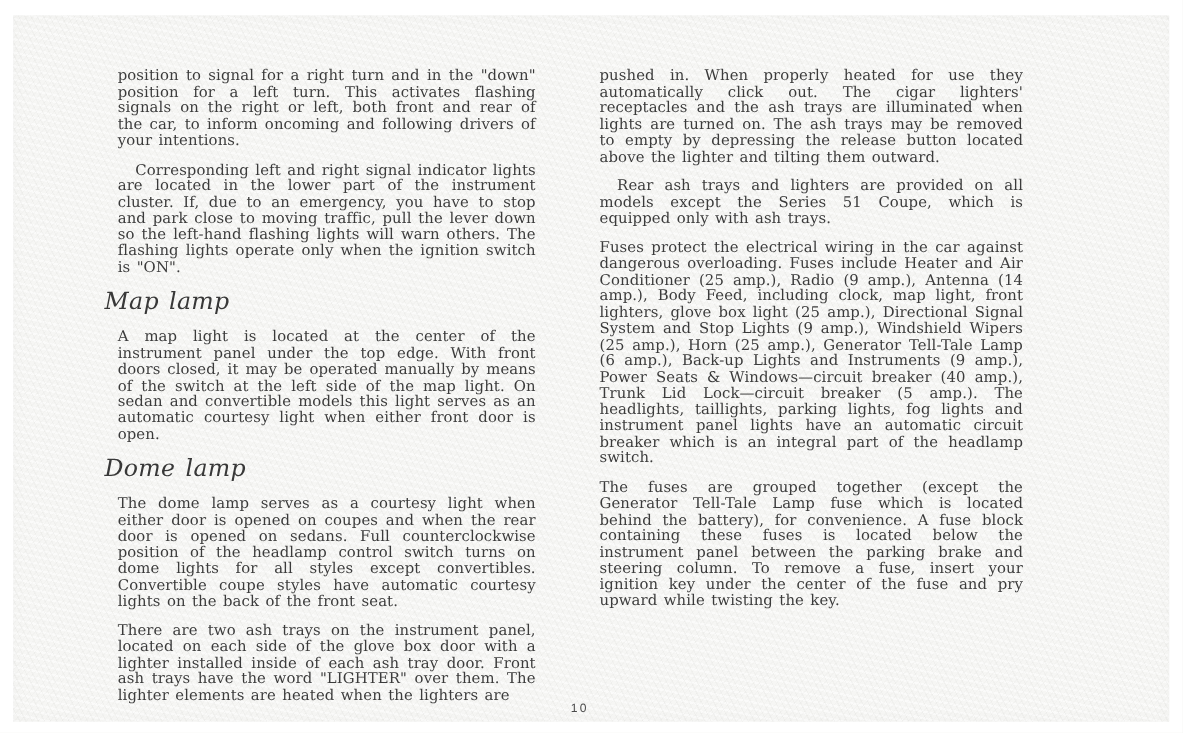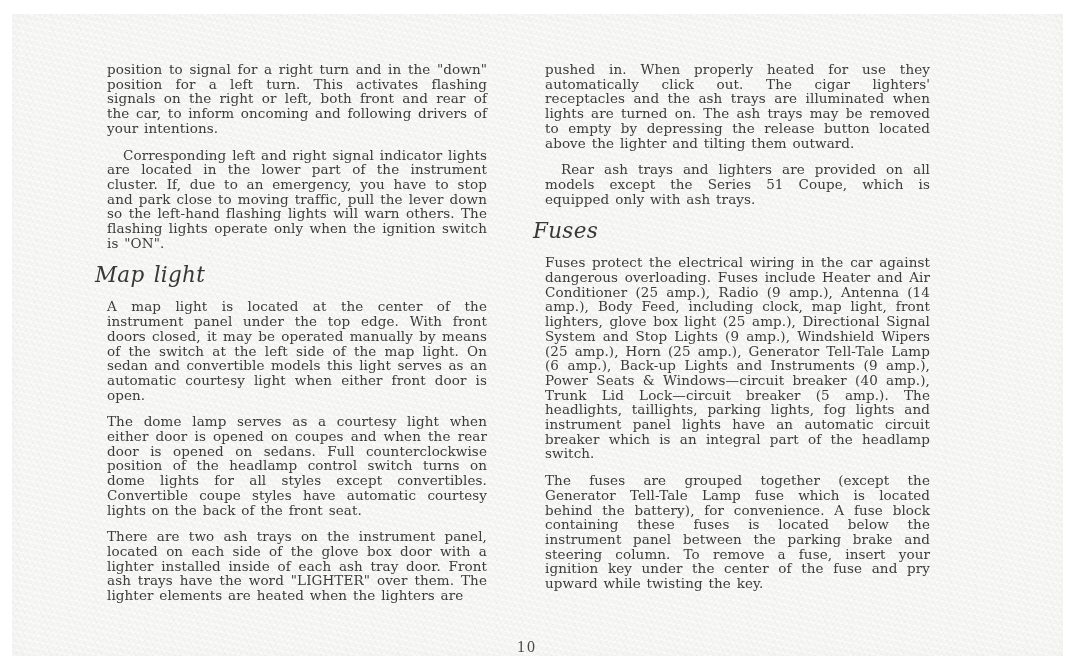--- a/index.html
+++ b/index.html
@@ -43,47 +43,47 @@
     letter-spacing:0.3px;
     color:#383838;
     text-align:left;
     word-spacing:2px;
   }
   .pageno{
     position:absolute;
     left:495px;top:624px;
     width:40px;
     text-align:center;
-    font-family:Liberation Serif, serif;
-    font-size:16px;
+    font-family:Liberation Sans, sans-serif;
+    font-size:11px;
     letter-spacing:2px;
     color:#4a4a4a;
   }
 </style>
 </head>
 <body>
 
 <div class="scan">
 
   <div class="col col-left">
     <p class="body">position to signal for a right turn and in the "down" position for a left turn. This activates flashing signals on the right or left, both front and rear of the car, to inform oncoming and following drivers of your intentions.</p>
     <p class="body indent">Corresponding left and right signal indicator lights are located in the lower part of the instrument cluster. If, due to an emergency, you have to stop and park close to moving traffic, pull the lever down so the left-hand flashing lights will warn others. The flashing lights operate only when the ignition switch is "ON".</p>
 
-    <h2 class="heading">Map light</h2>
+    <h2 class="heading">Map lamp</h2>
     <p class="body">A map light is located at the center of the instrument panel under the top edge. With front doors closed, it may be operated manually by means of the switch at the left side of the map light. On sedan and convertible models this light serves as an automatic courtesy light when either front door is open.</p>
 
+    <h2 class="heading">Dome lamp</h2>
     <p class="body">The dome lamp serves as a courtesy light when either door is opened on coupes and when the rear door is opened on sedans. Full counterclockwise position of the headlamp control switch turns on dome lights for all styles except convertibles. Convertible coupe styles have automatic courtesy lights on the back of the front seat.</p>
 
     <p class="body">There are two ash trays on the instrument panel, located on each side of the glove box door with a lighter installed inside of each ash tray door. Front ash trays have the word "LIGHTER" over them. The lighter elements are heated when the lighters are</p>
   </div>
 
   <div class="col col-right">
     <p class="body">pushed in. When properly heated for use they automatically click out. The cigar lighters' receptacles and the ash trays are illuminated when lights are turned on. The ash trays may be removed to empty by depressing the release button located above the lighter and tilting them outward.</p>
     <p class="body indent">Rear ash trays and lighters are provided on all models except the Series 51 Coupe, which is equipped only with ash trays.</p>
 
-    <h2 class="heading">Fuses</h2>
     <p class="body">Fuses protect the electrical wiring in the car against dangerous overloading. Fuses include Heater and Air Conditioner (25 amp.), Radio (9 amp.), Antenna (14 amp.), Body Feed, including clock, map light, front lighters, glove box light (25 amp.), Directional Signal System and Stop Lights (9 amp.), Windshield Wipers (25 amp.), Horn (25 amp.), Generator Tell-Tale Lamp (6 amp.), Back-up Lights and Instruments (9 amp.), Power Seats &amp; Windows—circuit breaker (40 amp.), Trunk Lid Lock—circuit breaker (5 amp.). The headlights, taillights, parking lights, fog lights and instrument panel lights have an automatic circuit breaker which is an integral part of the headlamp switch.</p>
 
     <p class="body">The fuses are grouped together (except the Generator Tell-Tale Lamp fuse which is located behind the battery), for convenience. A fuse block containing these fuses is located below the instrument panel between the parking brake and steering column. To remove a fuse, insert your ignition key under the center of the fuse and pry upward while twisting the key.</p>
   </div>
 
   <div class="pageno">10</div>
 </div>
 
 </body></html>

